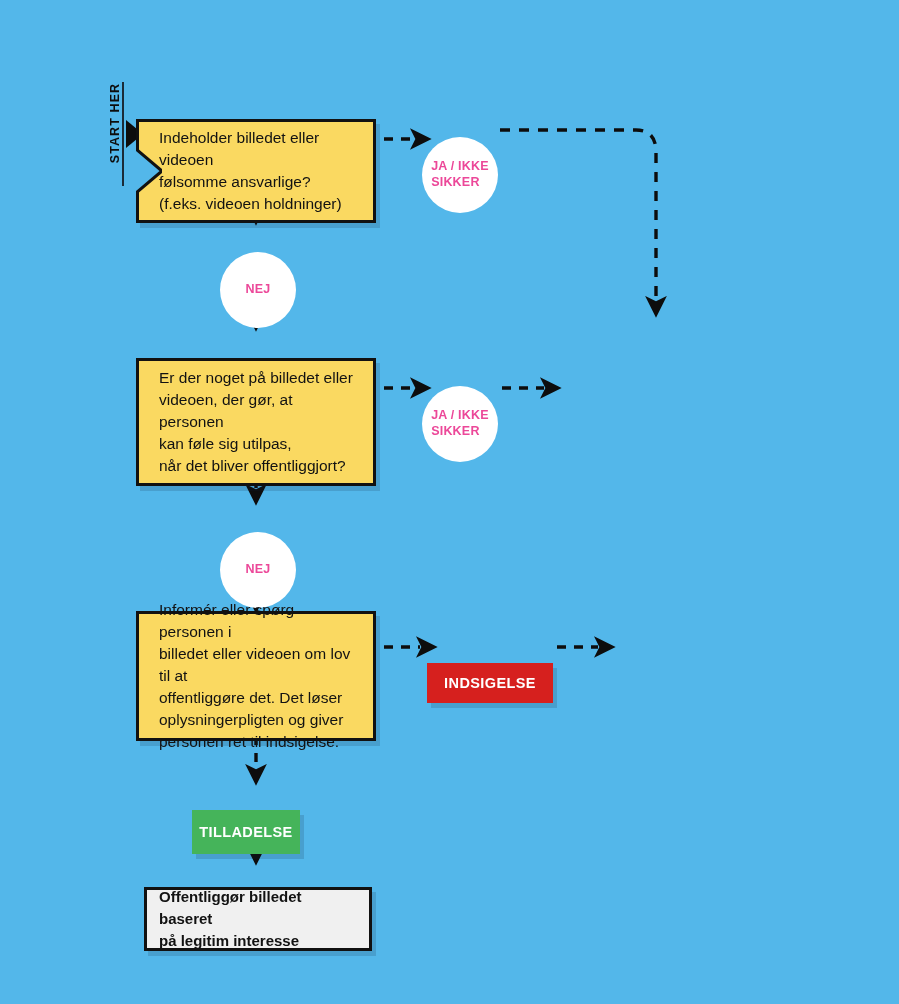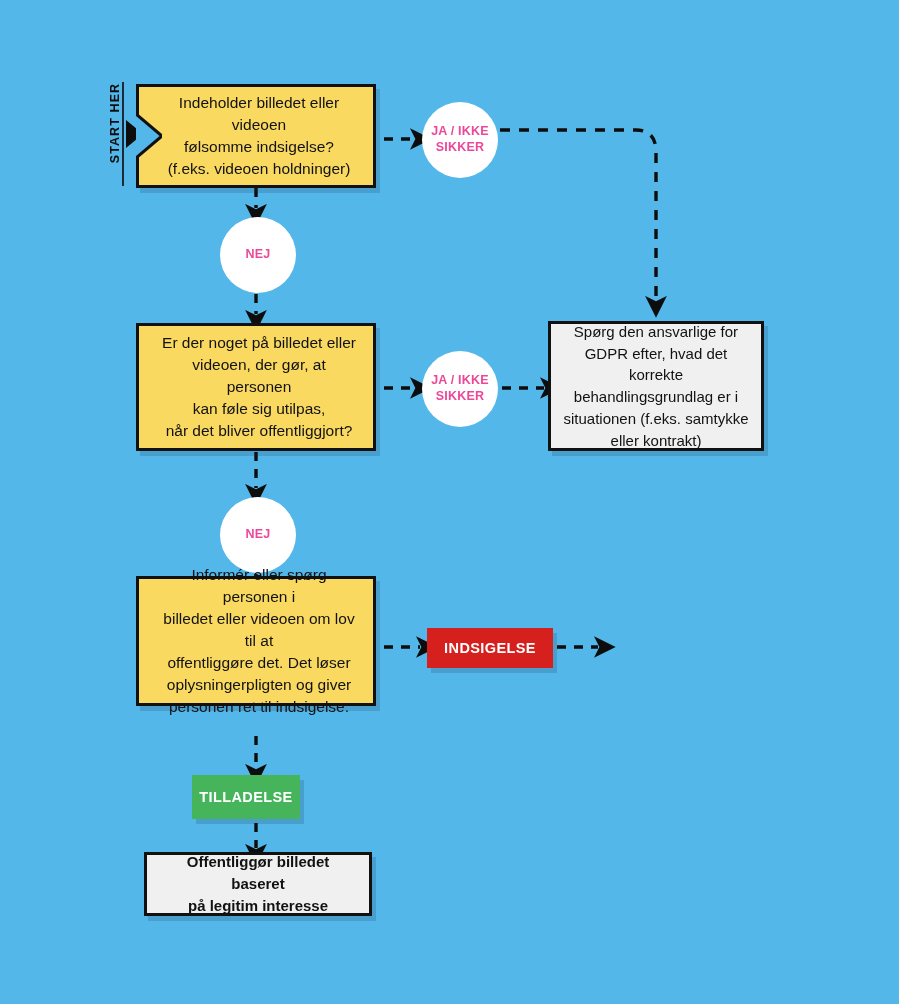--- a/index.html
+++ b/index.html
@@ -17,21 +17,21 @@
     position: relative;
     width: 899px;
     height: 1004px;
   }
   .node {
     position: absolute;
     box-sizing: border-box;
     display: flex;
     align-items: center;
     justify-content: center;
-    text-align: center;
+    margin-top: 35px;
   }
 
   
   .ybox {
     background: #fad961;
     border: 3px solid #111111;
     color: #121212;
     font-size: 15.5px;
     line-height: 1.42;
     box-shadow: 4px 5px 0 rgba(20,40,60,0.16);
@@ -164,21 +164,21 @@
     </svg>
   </div>
 
   <div class="node ybox" id="decision-1" style="left:136px; top:84px; width:240px; height:104px;">
     <svg class="notch" viewBox="0 0 26 44">
       <path d="M0,0 L0,44 L26,22 Z" fill="#53b7ea"></path>
       <path d="M0,0 L26,22 L0,44" fill="none" stroke="#111111" stroke-width="3"></path>
     </svg>
     <span class="txt">
       <span>Indeholder billedet eller videoen</span><br>
-      <span>følsomme indsigelse?</span><br>
+      <span>følsomme ansvarlige?</span><br>
       <span>(f.eks. videoen holdninger)</span>
     </span>
   </div>
 
   <div class="node circle" id="yes-1" style="left:422px; top:102px; width:76px; height:76px;">
     <span>
       <span>JA / IKKE</span><br>
       <span>SIKKER</span>
     </span>
   </div>
@@ -196,29 +196,20 @@
     </span>
   </div>
 
   <div class="node circle" id="yes-2" style="left:422px; top:351px; width:76px; height:76px;">
     <span>
       <span>JA / IKKE</span><br>
       <span>SIKKER</span>
     </span>
   </div>
 
-  <div class="node gbox" id="result-gdpr" style="left:548px; top:321px; width:216px; height:130px;">
-    <span class="txt">
-      <span>Spørg den ansvarlige for</span><br>
-      <span>GDPR efter, hvad det korrekte</span><br>
-      <span>behandlingsgrundlag er i</span><br>
-      <span>situationen (f.eks. samtykke</span><br>
-      <span>eller kontrakt)</span>
-    </span>
-  </div>
 
   <div class="node circle" id="no-2" style="left:220px; top:497px; width:76px; height:76px;">
     <span>NEJ</span>
   </div>
 
   <div class="node ybox" id="decision-3" style="left:136px; top:576px; width:240px; height:130px;">
     <span class="txt">
       <span>Informér eller spørg personen i</span><br>
       <span>billedet eller videoen om lov til at</span><br>
       <span>offentliggøre det. Det løser</span><br>

